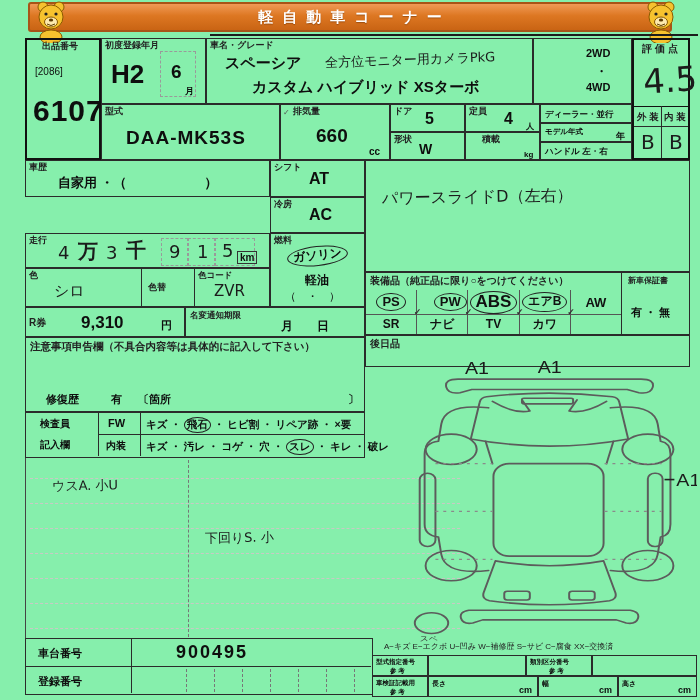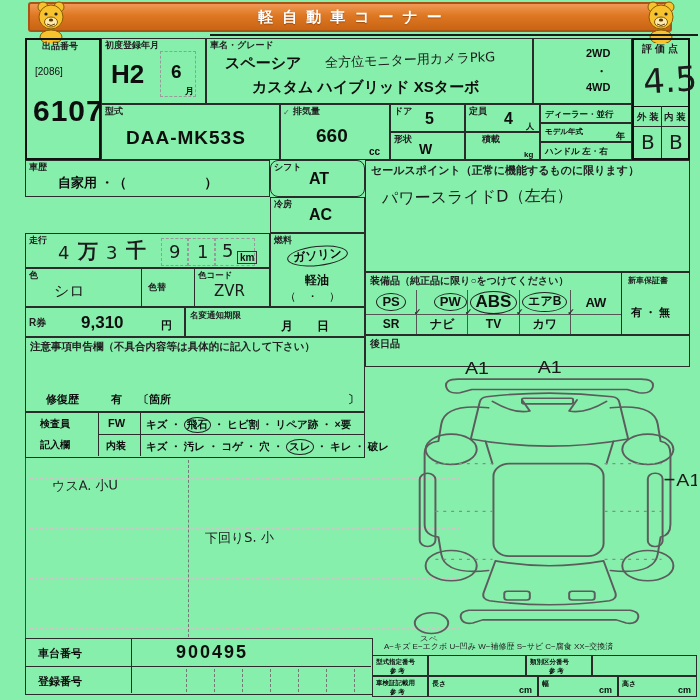--- a/index.html
+++ b/index.html
@@ -143,21 +143,21 @@
     <span class="p" style="left:75px;top:6px;font-size:9px;font-weight:bold;">年</span>
   </div>
   <div class="b" style="left:540px;top:142px;width:92px;height:18px;">
     <span class="p" style="left:4px;top:3px;font-size:8.5px;font-weight:bold;">ハンドル 左・右</span>
   </div>
 
   <div class="b" style="left:25px;top:160px;width:245px;height:37px;">
     <span class="l" style="left:3px;top:2px;">車歴</span>
     <span class="p" style="left:32px;top:13px;font-size:13px;font-weight:bold;">自家用 ・（　　　　　　）</span>
   </div>
-  <div class="b" style="left:270px;top:160px;width:95px;height:37px;border-radius:8px;">
+  <div class="b" style="left:270px;top:160px;width:95px;height:37px;">
     <span class="l" style="left:3px;top:2px;">シフト</span>
     <span class="p" style="left:38px;top:9px;font-size:16px;font-weight:bold;">AT</span>
   </div>
   <div class="b" style="left:270px;top:197px;width:95px;height:36px;">
     <span class="l" style="left:3px;top:2px;">冷房</span>
     <span class="p" style="left:38px;top:8px;font-size:16px;font-weight:bold;">AC</span>
   </div>
   <div class="b" style="left:25px;top:233px;width:245px;height:35px;">
     <span class="l" style="left:3px;top:2px;">走行</span>
     <span class="dash" style="left:135px;top:4px;width:27px;height:28px;"></span>
@@ -191,21 +191,20 @@
     <span class="l" style="left:3px;top:10px;font-size:10px;">R券</span>
     <span class="p" style="left:55px;top:5px;font-size:17px;font-weight:bold;">9,310</span>
     <span class="p" style="left:135px;top:10px;font-size:11px;font-weight:bold;">円</span>
   </div>
   <div class="b" style="left:185px;top:307px;width:180px;height:30px;">
     <span class="l" style="left:4px;top:3px;font-size:8.5px;">名変通知期限</span>
     <span class="p" style="left:95px;top:10px;font-size:12px;font-weight:600;">月　　日</span>
   </div>
 
   <div class="b" style="left:365px;top:160px;width:325px;height:112px;">
-    <span class="l" style="left:5px;top:4px;font-size:11px;">セールスポイント（正常に機能するものに限ります）</span>
     <span class="p hand" style="left:16px;top:26px;font-size:16px;transform:rotate(-1deg);">パワースライドD（左右）</span>
   </div>
 
   <div class="b" style="left:365px;top:272px;width:325px;height:63px;">
     <span class="l" style="left:4px;top:3px;font-size:10px;">装備品（純正品に限り○をつけてください）</span>
     <div class="vline" style="left:255px;top:0;height:61px;"></div>
     <span class="l" style="left:262px;top:4px;font-size:8px;">新車保証書</span>
     <span class="p" style="left:265px;top:32px;font-size:11px;font-weight:bold;">有 ・ 無</span>
     <div style="position:absolute;left:0;top:17px;width:255px;height:24px;display:flex;border-bottom:1px solid #555;">
       <div class="eqcell">

